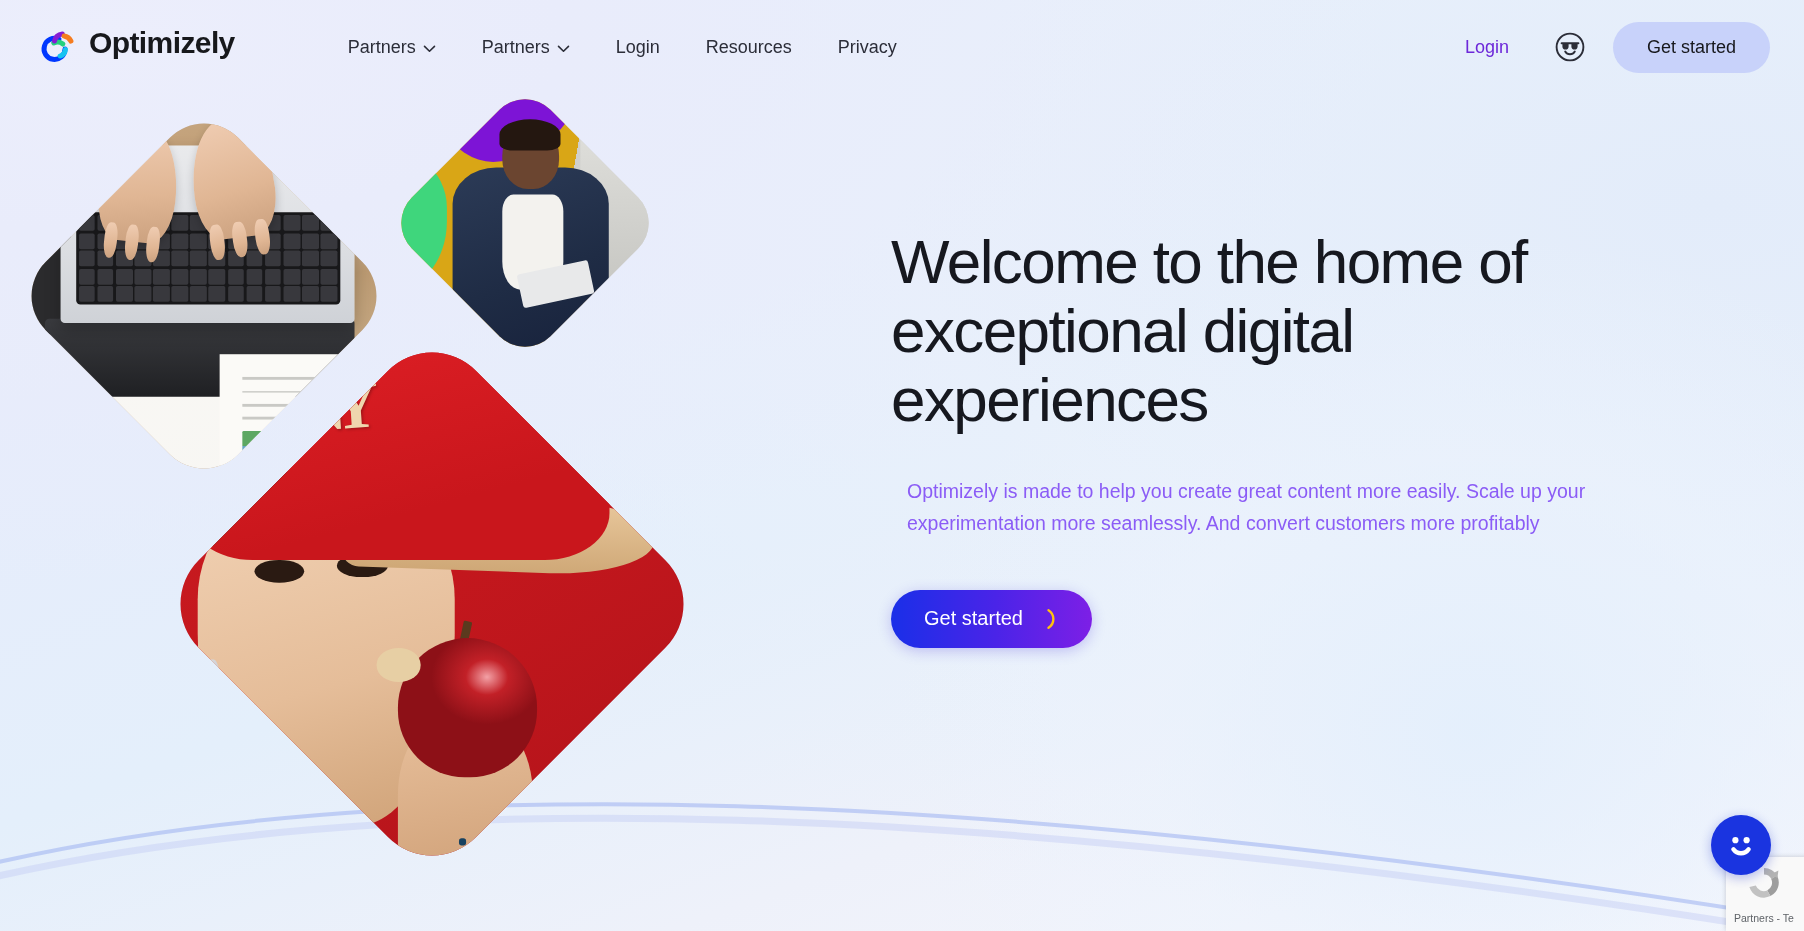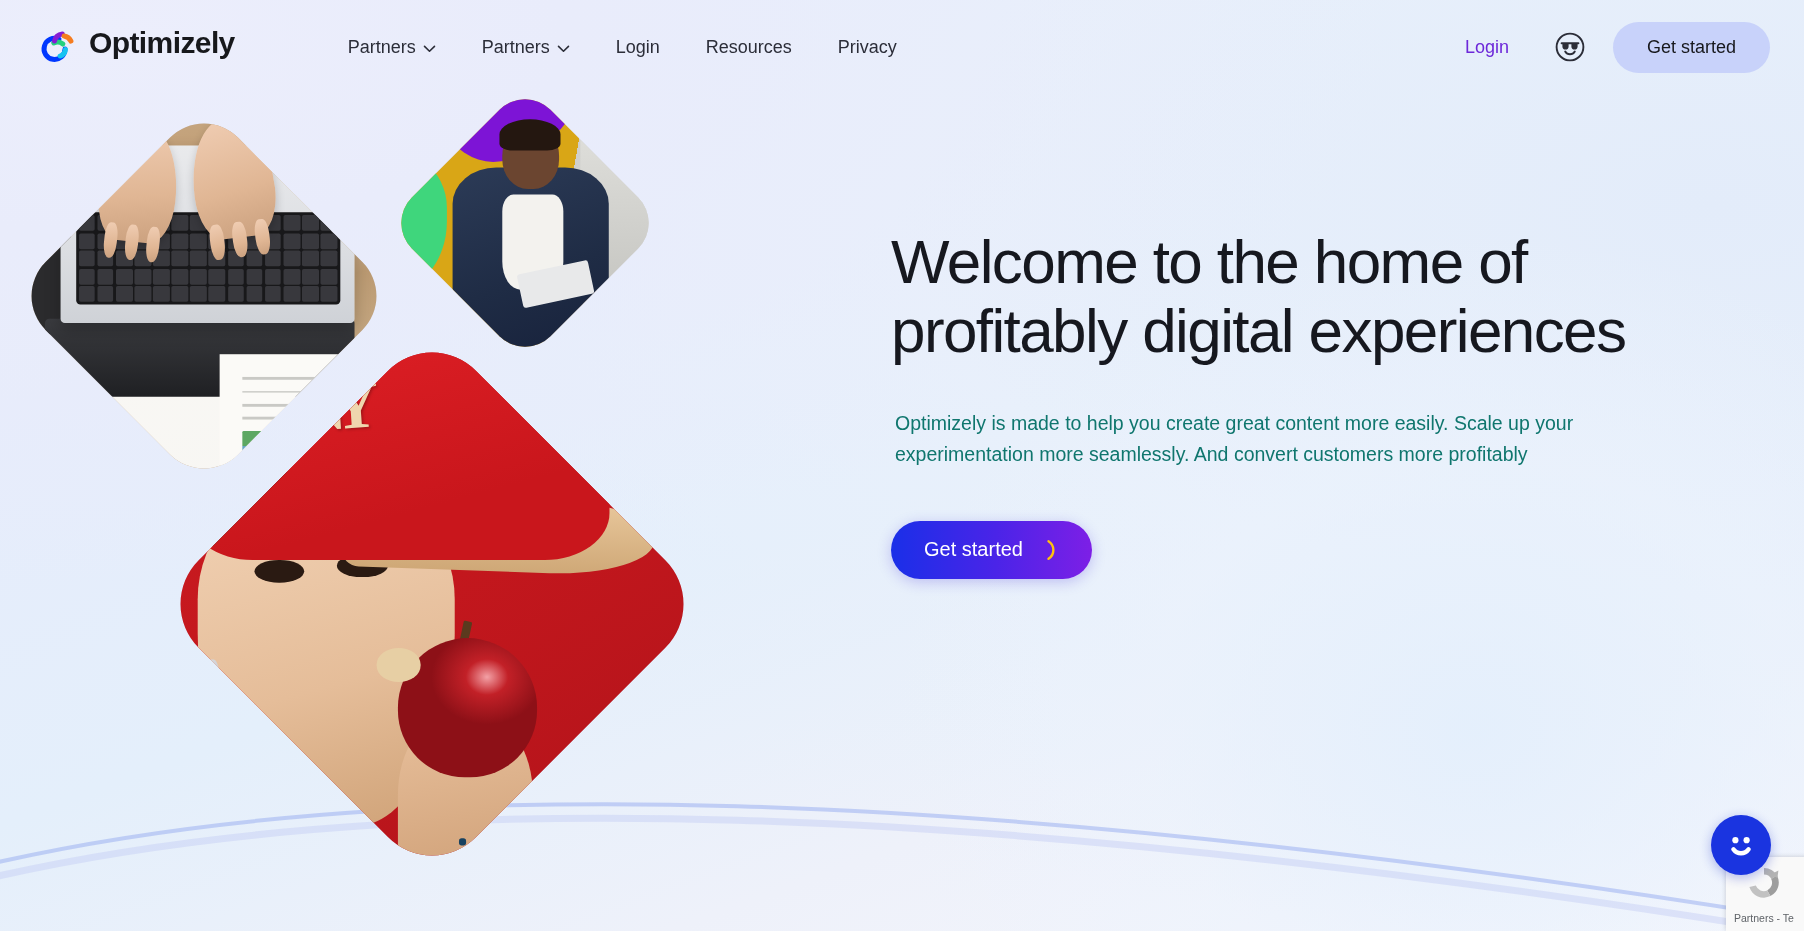--- a/index.html
+++ b/index.html
@@ -413,23 +413,23 @@
     font-size: 62px;
     line-height: 1.11;
     font-weight: 400;
     letter-spacing: -1.6px;
     color: #16181f;
     margin: 0 0 42px;
   }
   .hero-sub {
     font-size: 19.5px;
     line-height: 1.62;
-    color: #0f766e;
+    color: #8b5cf6;
     max-width: 705px;
-    margin: 0 4px 50px;
+    margin: 0 16px 50px;
     font-weight: 400;
   }
   .hero-cta {
     display: inline-flex;
     align-items: center;
     gap: 18px;
     border: none;
     cursor: pointer;
     font-family: inherit;
     font-size: 20px;
@@ -693,21 +693,21 @@
           <div class="apple-stem"></div>
           <div class="apple-fruit"></div>
           <div class="apple-bite"></div>
         </div>
       </div>
     </div>
 
   </div>
 
   <div class="hero-copy">
-    <h1 class="hero-title">Welcome to the home of profitably digital experiences</h1>
+    <h1 class="hero-title">Welcome to the home of exceptional digital experiences</h1>
     <p class="hero-sub">Optimizely is made to help you create great content more easily. Scale up your experimentation more seamlessly. And convert customers more profitably</p>
     <button class="hero-cta">
       <span>Get started</span>
       <svg class="cta-arc" viewBox="0 0 24 24">
         <path d="M7.5 3.2 a10.4 10.4 0 0 1 0 17.6" fill="none" stroke="#ffc20e" stroke-width="2.4" stroke-linecap="round"></path>
       </svg>
     </button>
   </div>
 
 </main>

